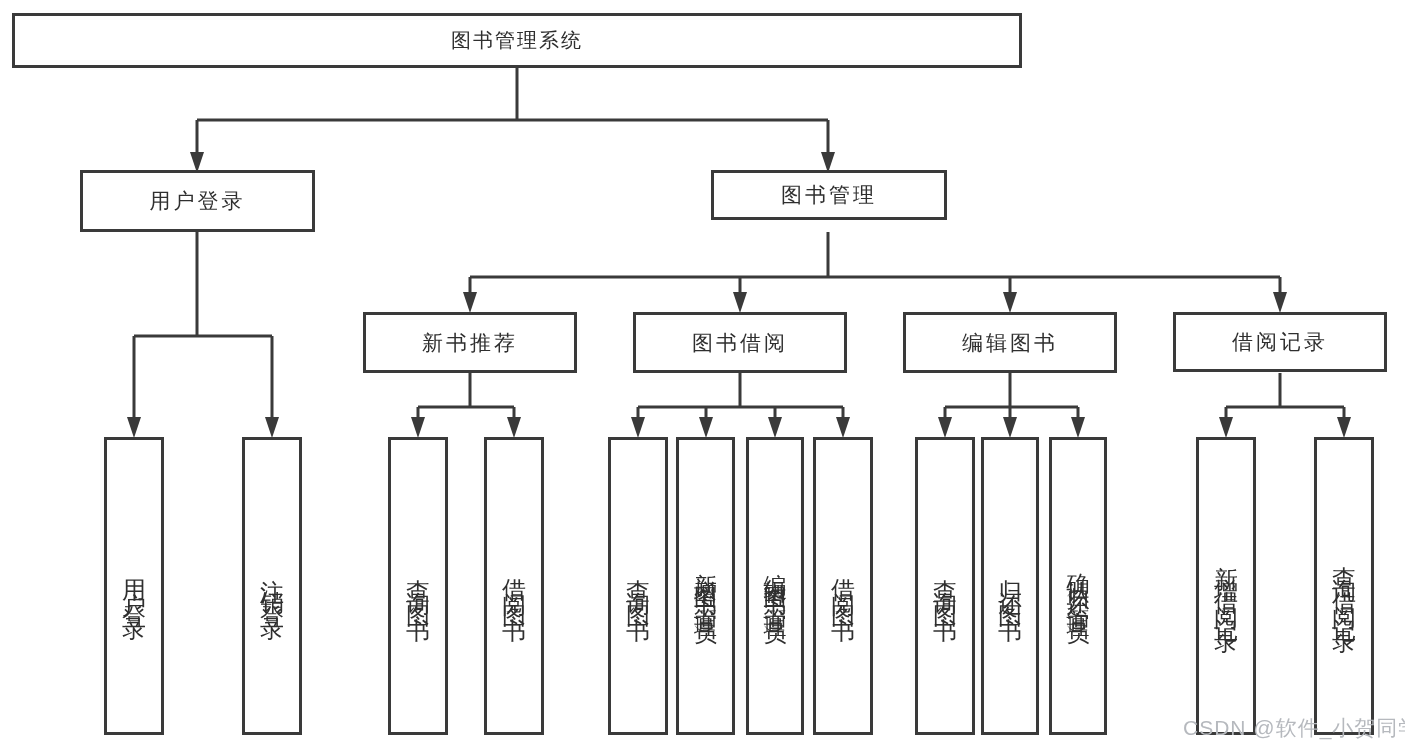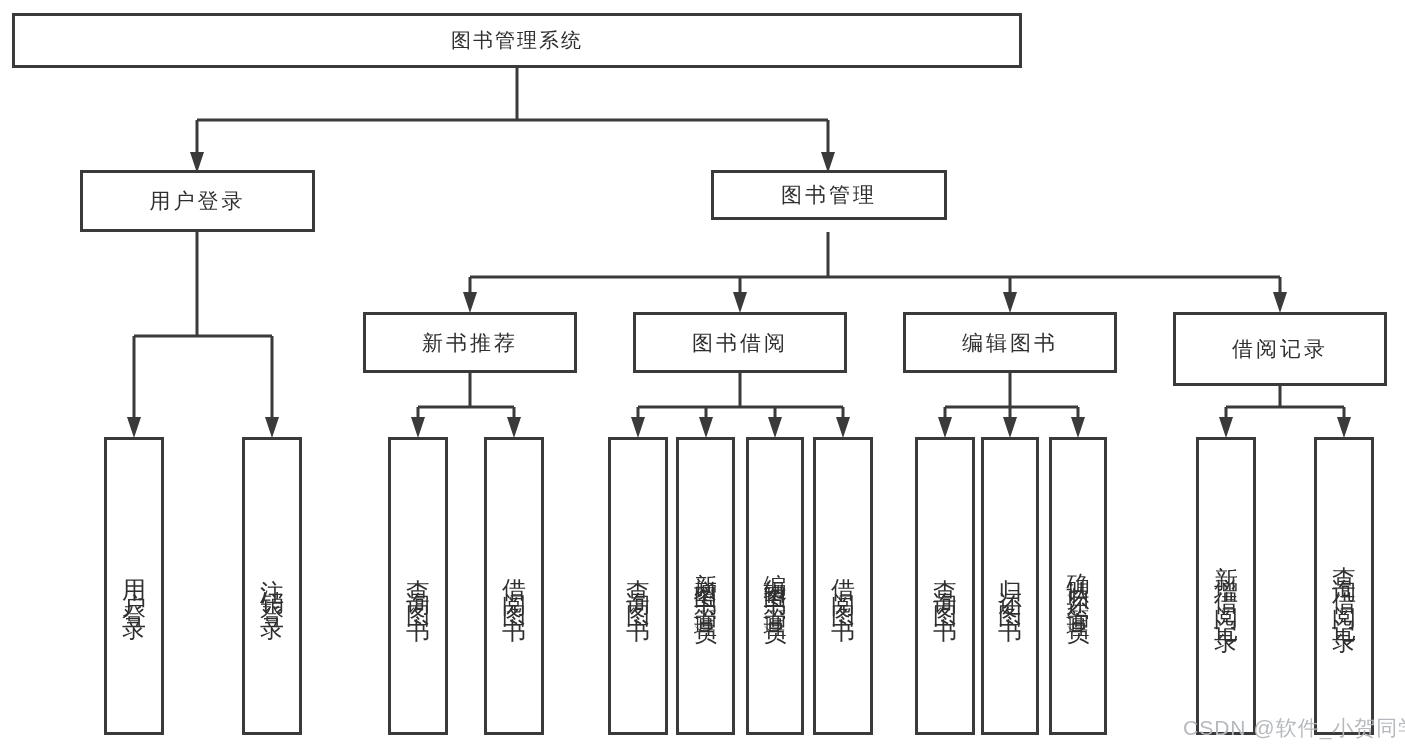--- a/index.html
+++ b/index.html
@@ -104,21 +104,21 @@
 
   <div class="box" style="left:633px;top:312px;width:214px;height:61px">
     <span class="label">图书借阅</span>
   </div>
   <div class="box" style="left:363px;top:312px;width:214px;height:61px">
     <span class="label">新书推荐</span>
   </div>
   <div class="box" style="left:903px;top:312px;width:214px;height:61px">
     <span class="label">编辑图书</span>
   </div>
-  <div class="box" style="left:1173px;top:312px;width:214px;height:74px">
+  <div class="box" style="left:1173px;top:312px;width:214px;height:60px">
     <span class="label">借阅记录</span>
   </div>
 
   <div class="box" style="left:104px;top:437px;width:60px;height:298px">
     <span class="vtext">用户登录</span>
   </div>
   <div class="box" style="left:242px;top:437px;width:60px;height:298px">
     <span class="vtext">注销登录</span>
   </div>
 

